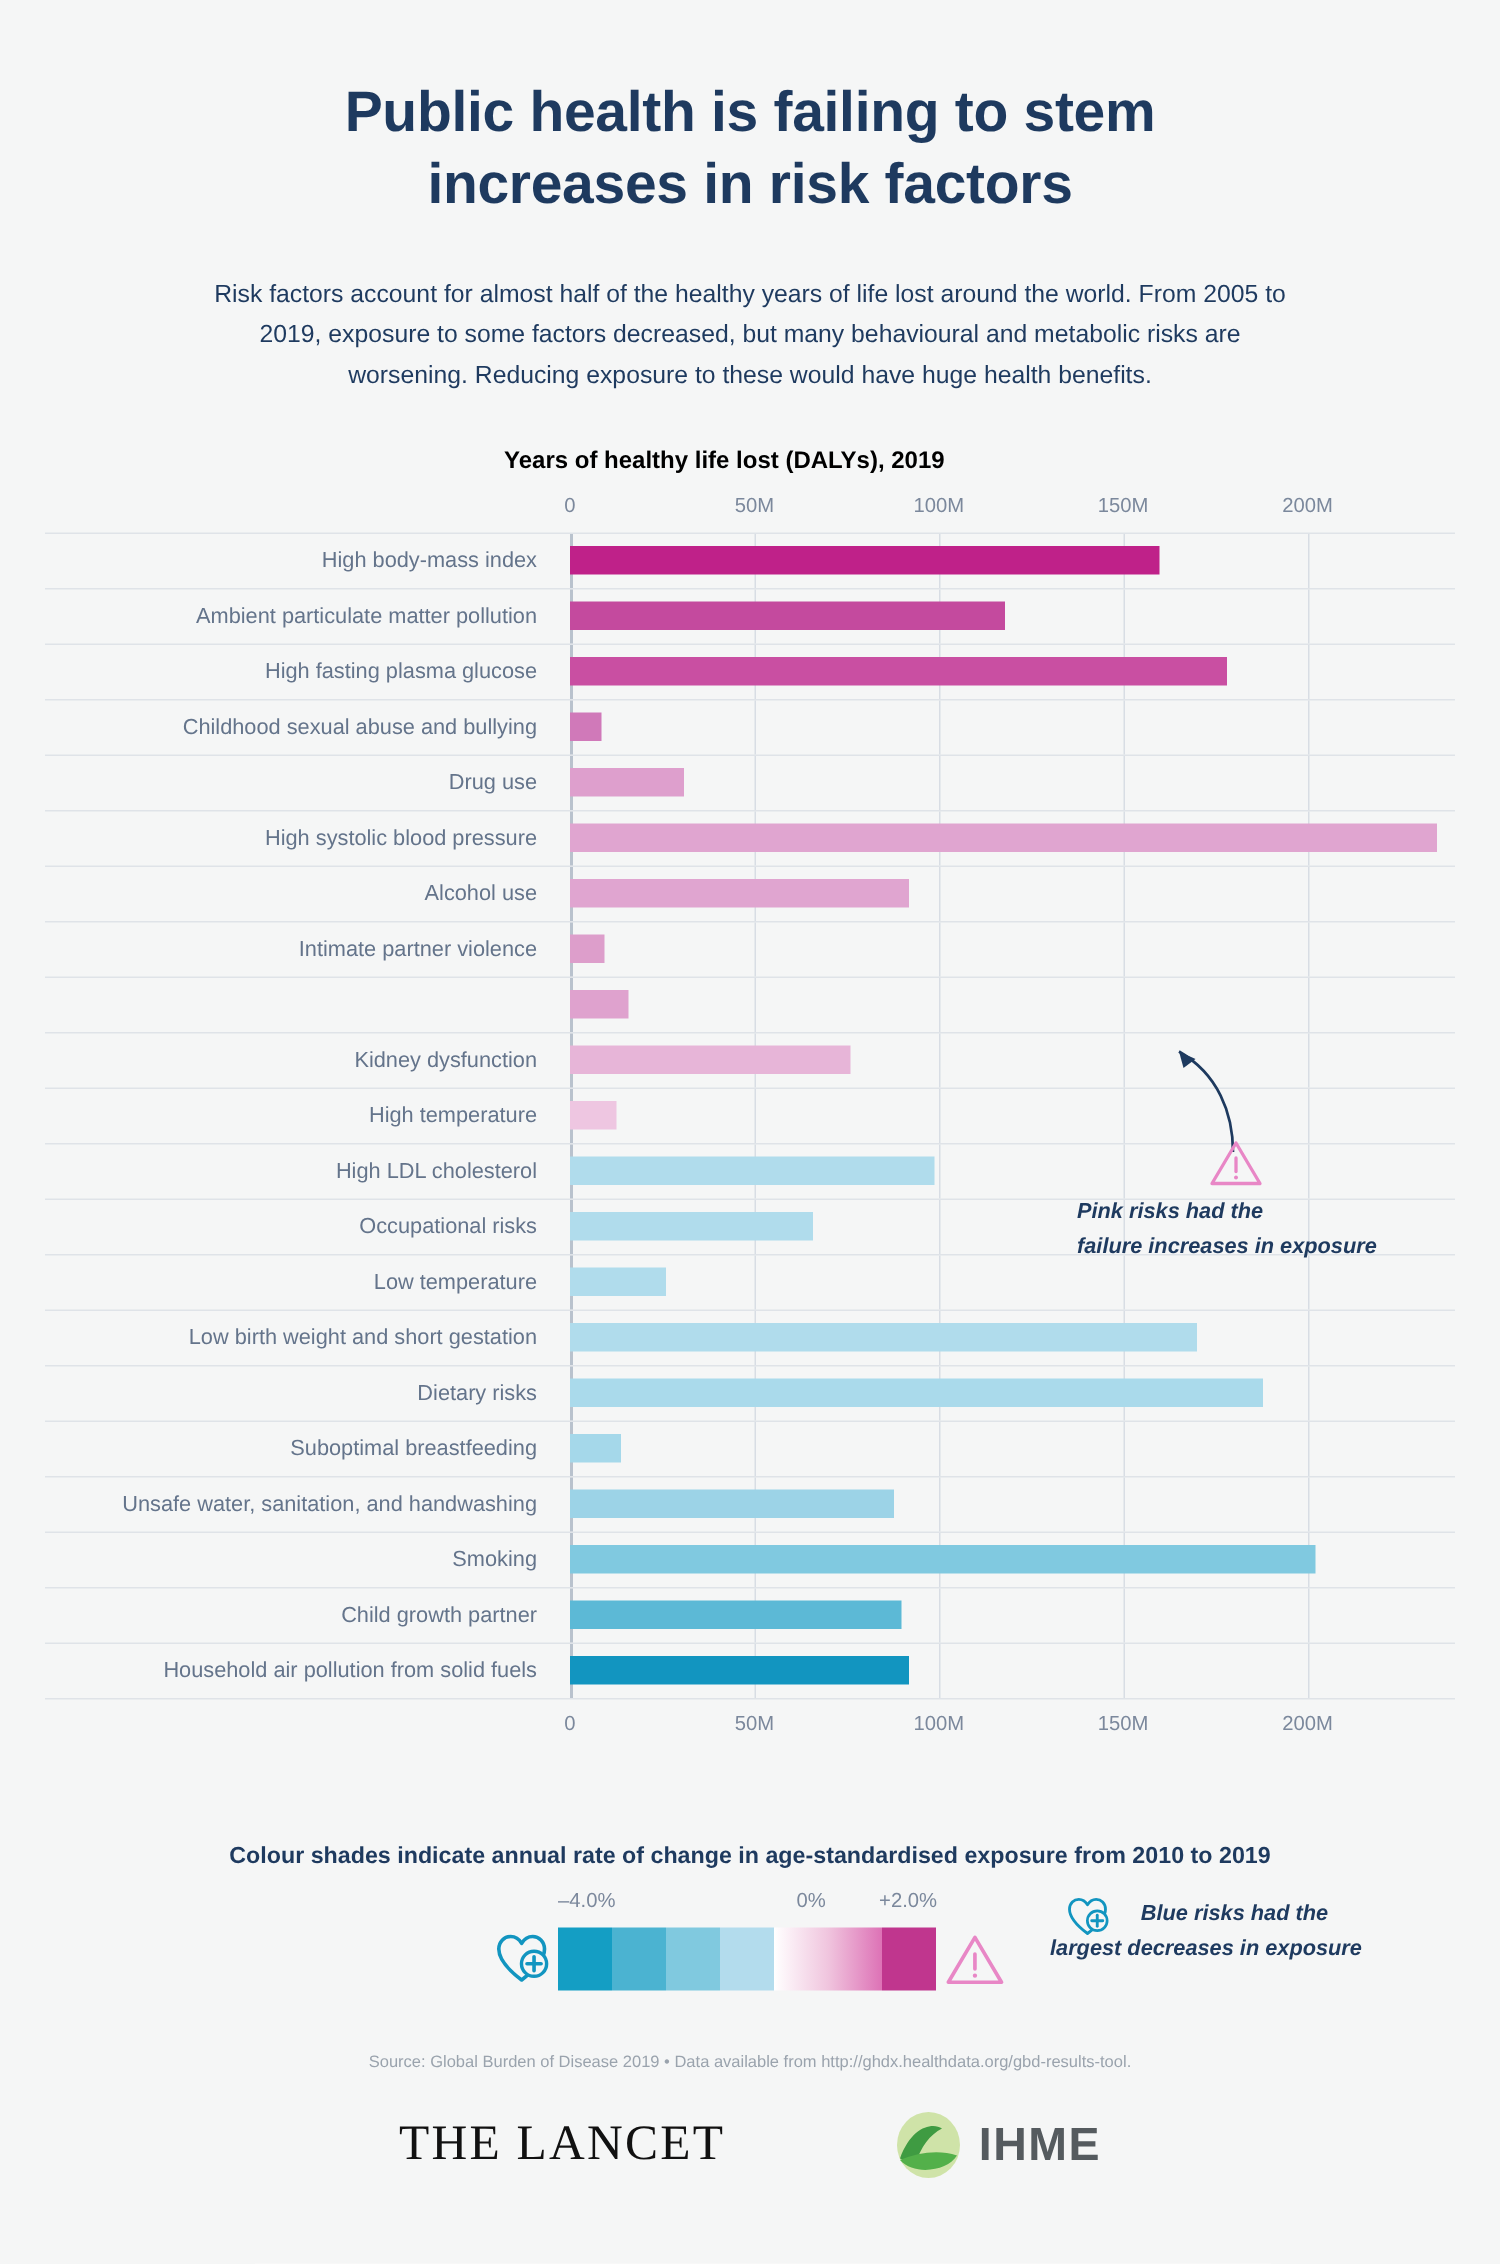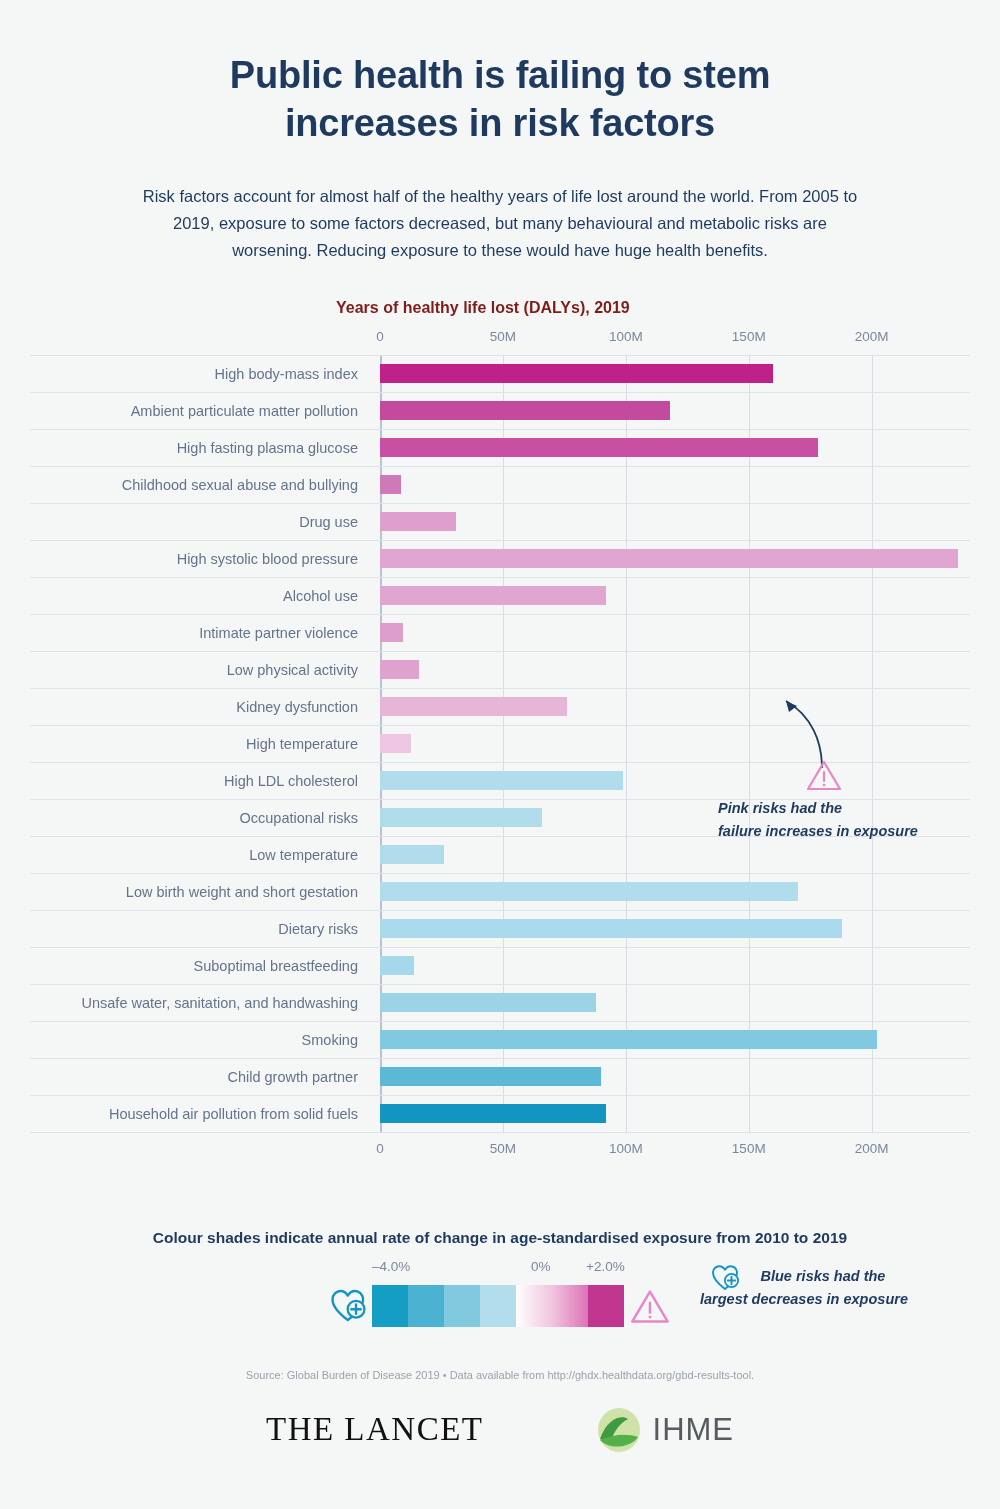--- a/index.html
+++ b/index.html
@@ -45,21 +45,21 @@
   }
 
   
   .chart-wrap {
     position: relative;
     margin-top: 34px;
   }
   .chart-heading {
     font-size: 16px;
     font-weight: bold;
-    color: #7f1d1d;
+    color: #000000;
     margin-left: 336px;
   }
 
   .axis-row {
     position: relative;
     height: 24px;
     margin-top: 12px;
   }
   .axis-tick {
     position: absolute;
@@ -217,21 +217,21 @@
   }
   .ihme {
     display: flex;
     align-items: center;
     gap: 9px;
   }
   .ihme-text {
     font-size: 31px;
     color: #555b5f;
     letter-spacing: 1px;
-    font-weight: 400;
+    font-weight: 700;
   }
 </style>
 </head>
 <body>
 
 <div id="page">
 
   <div class="header">
     <h1 class="title">Public health is failing to stem increases in risk factors</h1>
     <p class="subtitle">Risk factors account for almost half of the healthy years of life lost around the world. From 2005 to 2019, exposure to some factors decreased, but many behavioural and metabolic risks are worsening. Reducing exposure to these would have huge health benefits.</p>
@@ -331,21 +331,20 @@
             <div class="bar-area">
               <div class="zeroline" style="left: 0px;"></div>
               <div class="gridline" style="left: 122.917px;"></div>
               <div class="gridline" style="left: 245.833px;"></div>
               <div class="gridline" style="left: 368.75px;"></div>
               <div class="gridline" style="left: 491.667px;"></div>
               <div class="bar" style="width: 23.3542px; background: rgb(221, 158, 203);"></div>
             </div>
           </div>
           <div class="row">
-            <div class="row-label">Low physical activity</div>
             <div class="bar-area">
               <div class="zeroline" style="left: 0px;"></div>
               <div class="gridline" style="left: 122.917px;"></div>
               <div class="gridline" style="left: 245.833px;"></div>
               <div class="gridline" style="left: 368.75px;"></div>
               <div class="gridline" style="left: 491.667px;"></div>
               <div class="bar" style="width: 39.3333px; background: rgb(223, 162, 206);"></div>
             </div>
           </div>
           <div class="row">

